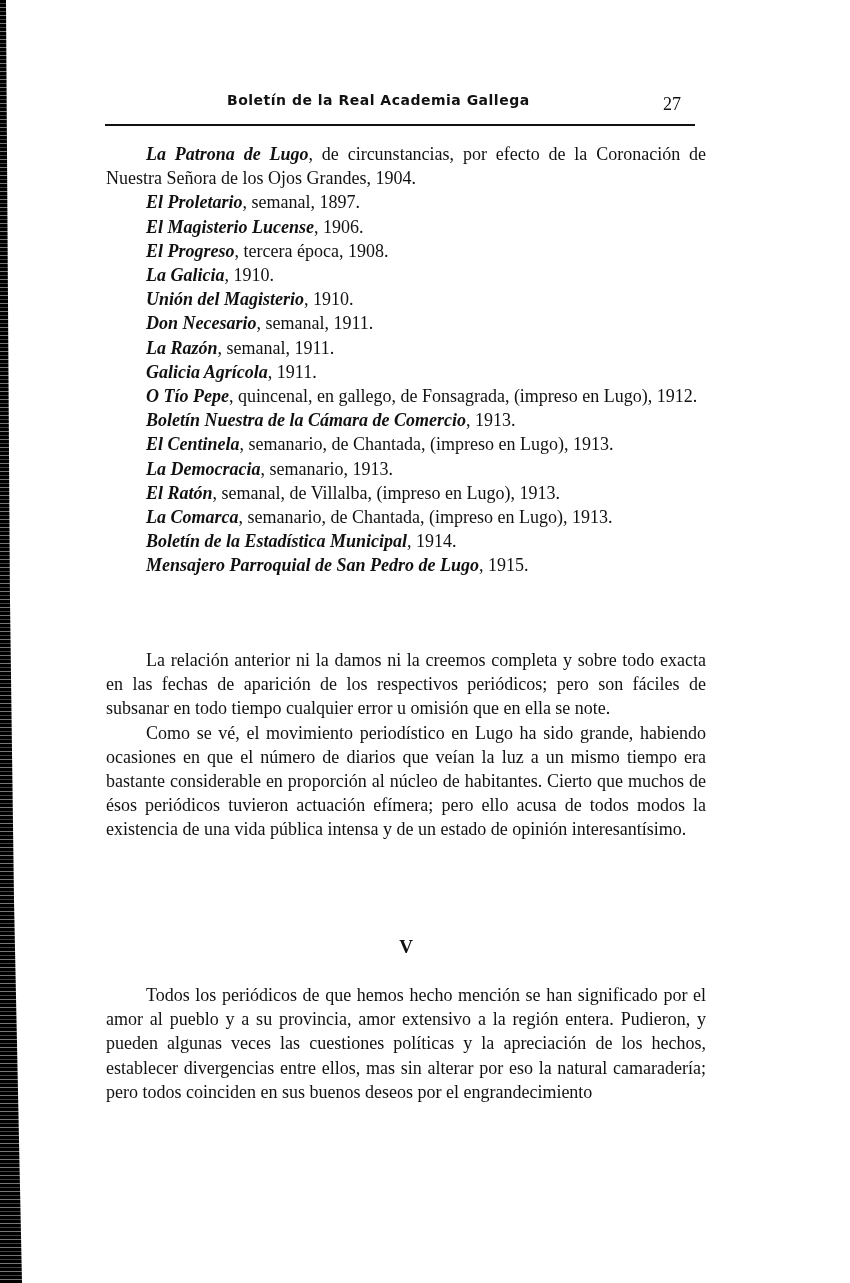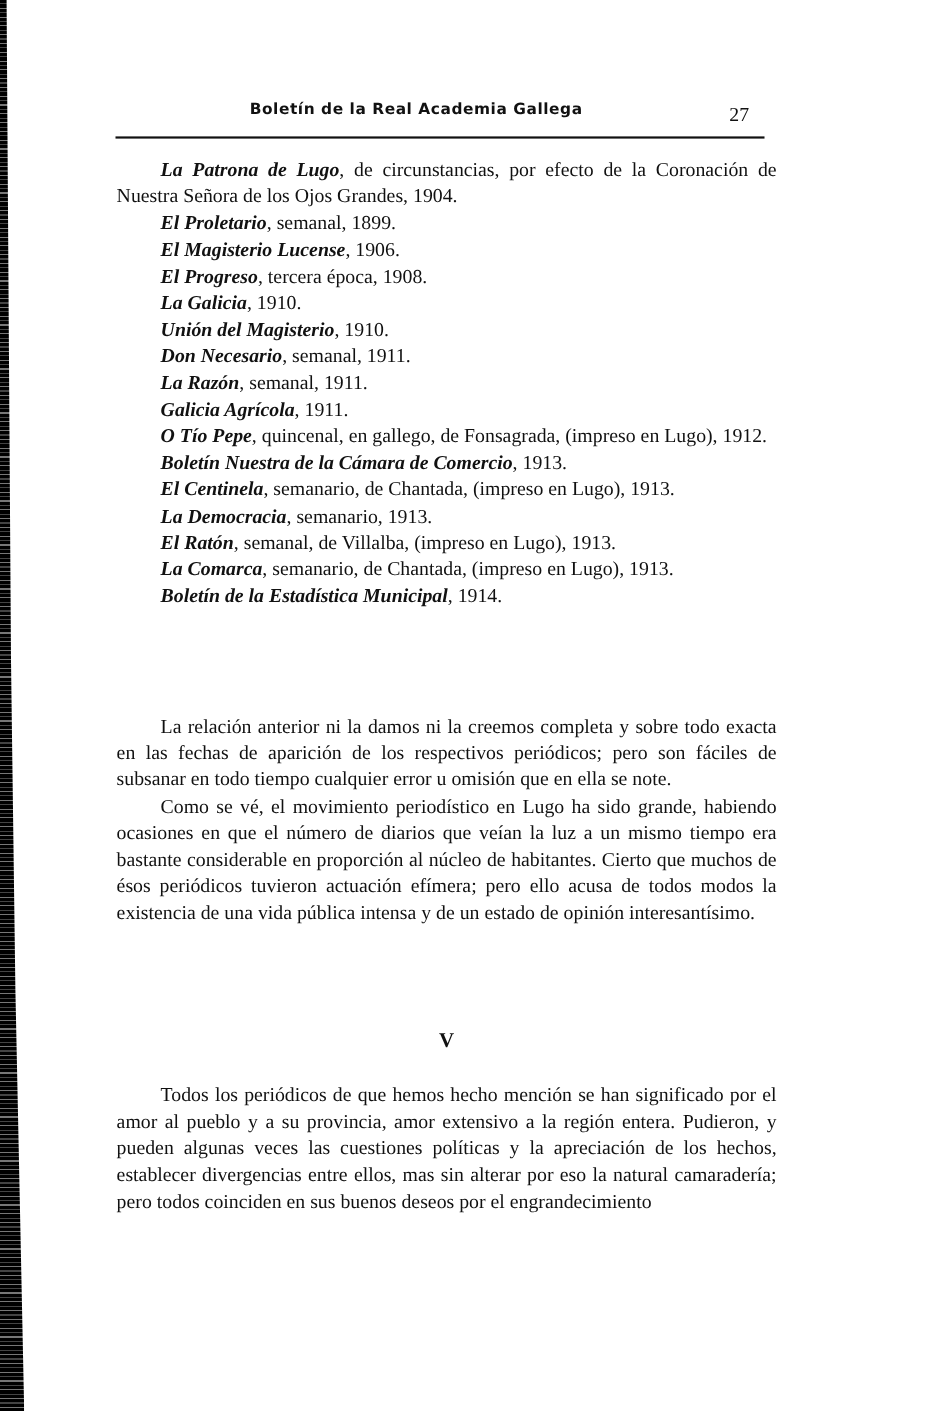--- a/index.html
+++ b/index.html
@@ -41,35 +41,36 @@
 
 <div class="binding"></div>
 
 <div class="header">
   <span class="header-title">Boletín de la Real Academia Gallega</span>
   <span class="page-number">27</span>
 </div>
 
 <div class="text" style="top:142px;">
   <p class="entry hang"><span class="title">La Patrona de Lugo</span><span>, de circunstancias, por efecto de la Coronación de Nuestra Señora de los Ojos Grandes, 1904.</span></p>
-  <p class="entry hang"><span class="title">El Proletario</span><span>, semanal, 1899.</span></p>
+  <p class="entry hang"><span class="title">El Proletario</span><span>, semanal, 1897.</span></p>
   <p class="entry hang"><span class="title">El Magisterio Lucense</span><span>, 1906.</span></p>
   <p class="entry hang"><span class="title">El Progreso</span><span>, tercera época, 1908.</span></p>
   <p class="entry hang"><span class="title">La Galicia</span><span>, 1910.</span></p>
   <p class="entry hang"><span class="title">Unión del Magisterio</span><span>, 1910.</span></p>
   <p class="entry hang"><span class="title">Don Necesario</span><span>, semanal, 1911.</span></p>
   <p class="entry hang"><span class="title">La Razón</span><span>, semanal, 1911.</span></p>
   <p class="entry hang"><span class="title">Galicia Agrícola</span><span>, 1911.</span></p>
   <p class="entry hang"><span class="title">O Tío Pepe</span><span>, quincenal, en gallego, de Fonsagrada, (impreso en Lugo), 1912.</span></p>
   <p class="entry hang"><span class="title">Boletín Nuestra de la Cámara de Comercio</span><span>, 1913.</span></p>
   <p class="entry hang"><span class="title">El Centinela</span><span>, semanario, de Chantada, (impreso en Lugo), 1913.</span></p>
   <p class="entry hang"><span class="title">La Democracia</span><span>, semanario, 1913.</span></p>
   <p class="entry hang"><span class="title">El Ratón</span><span>, semanal, de Villalba, (impreso en Lugo), 1913.</span></p>
   <p class="entry hang"><span class="title">La Comarca</span><span>, semanario, de Chantada, (impreso en Lugo), 1913.</span></p>
   <p class="entry hang"><span class="title">Boletín de la Estadística Municipal</span><span>, 1914.</span></p>
+  <p class="entry hang"><span class="title">Mensajero Parroquial de San Pedro de Lugo</span><span>, 1915.</span></p>
 </div>
 
 <div class="text" style="top:648px;">
   <p class="para">La relación anterior ni la damos ni la creemos completa y sobre todo exacta en las fechas de aparición de los respectivos periódicos; pero son fáciles de subsanar en todo tiempo cualquier error u omisión que en ella se note.</p>
   <p class="para">Como se vé, el movimiento periodístico en Lugo ha sido grande, habiendo ocasiones en que el número de diarios que veían la luz a un mismo tiempo era bastante considerable en proporción al núcleo de habitantes.  Cierto que muchos de ésos periódicos tuvieron actuación efímera; pero ello acusa de todos modos la existencia de una vida pública intensa y de un estado de opinión interesantísimo.</p>
 </div>
 
 <div class="section-heading">V</div>
 
 <div class="text" style="top:983px;">

